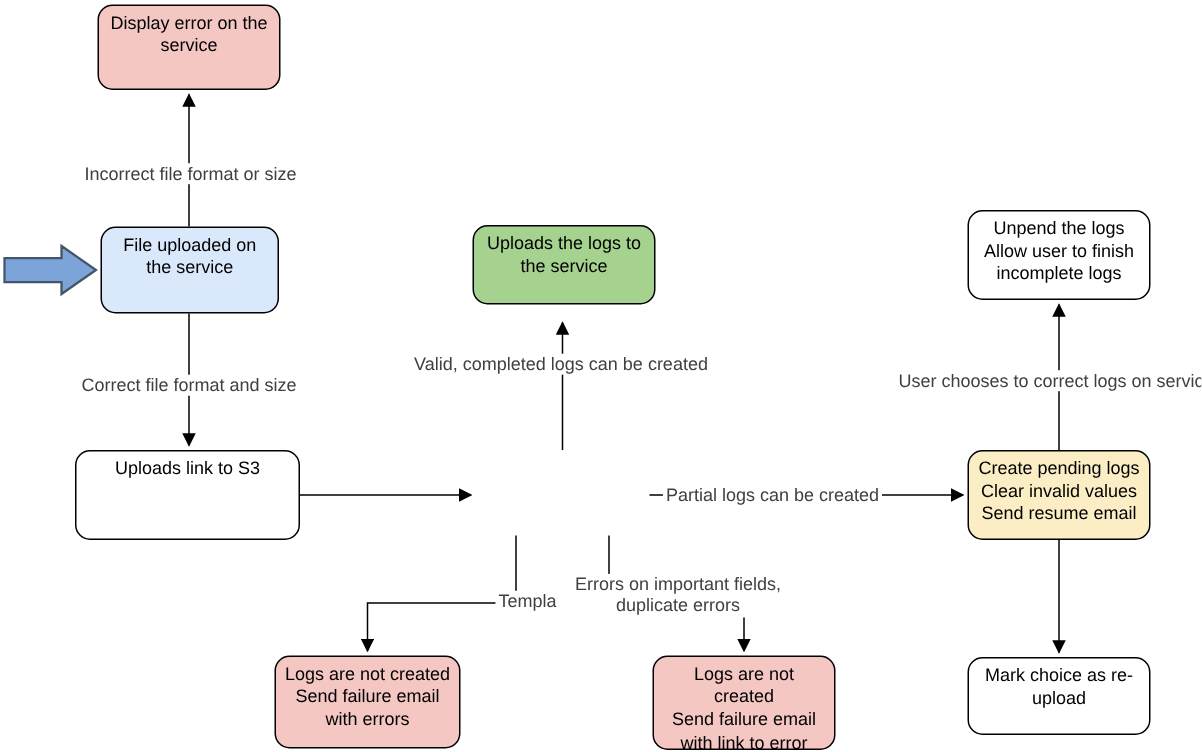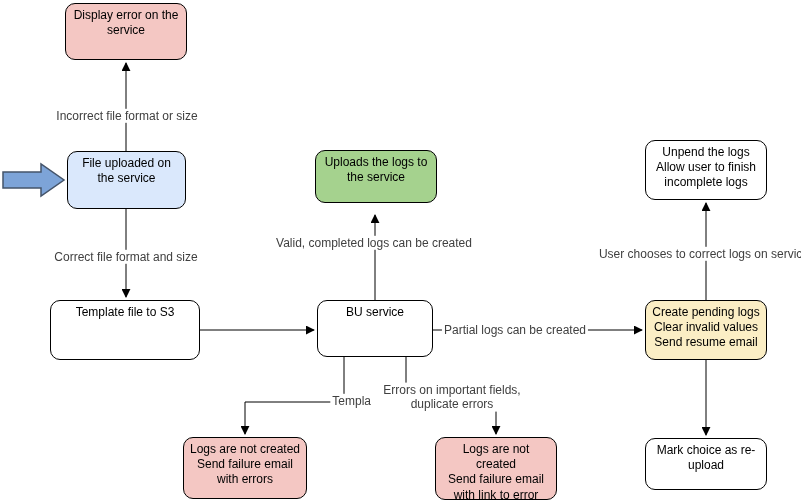--- a/index.html
+++ b/index.html
@@ -83,30 +83,27 @@
 
   <div class="node pink" style="left:65px; top:3px; width:122px; height:57px;">
     <div>Display error on the service</div>
   </div>
 
   <div class="node blue" style="left:67px; top:151px; width:119px; height:58px;">
     <div>File uploaded on the service</div>
   </div>
 
   <div class="node" style="left:50px; top:300px; width:150px; height:60px;">
-    <div>Template file to S3</div>
+    <div>Uploads link to S3</div>
   </div>
 
   <div class="node green" style="left:315px; top:150px; width:122px; height:53px;">
     <div>Uploads the logs to the service</div>
   </div>
 
-  <div class="node" style="left:317px; top:300px; width:116px; height:57px;">
-    <div>BU service</div>
-  </div>
 
   <div class="node pink" style="left:183px; top:437px; width:124px; height:62px;">
     <div>Logs are not created</div>
     <div>Send failure email with errors</div>
   </div>
 
   <div class="node pink" style="left:435px; top:437px; width:122px; height:63px;">
     <div>Logs are not created</div>
     <div>Send failure email with link to error summary</div>
   </div>

